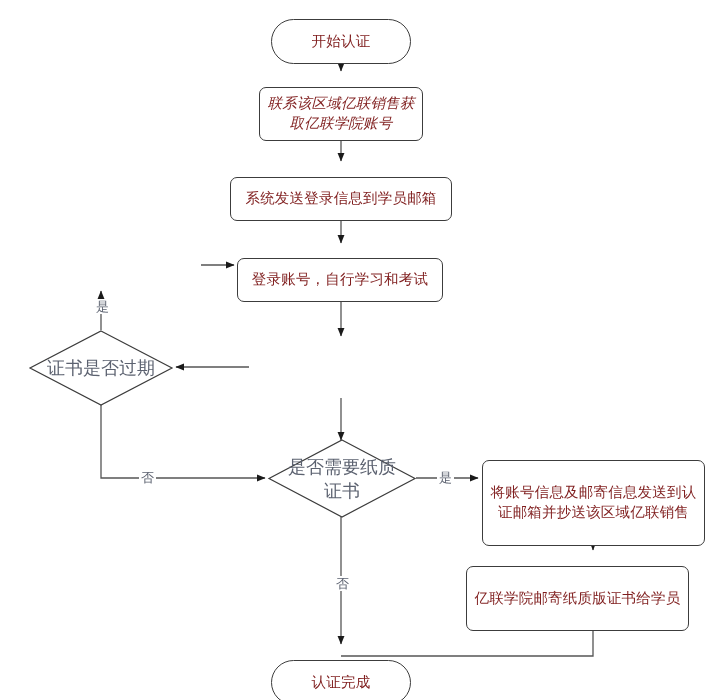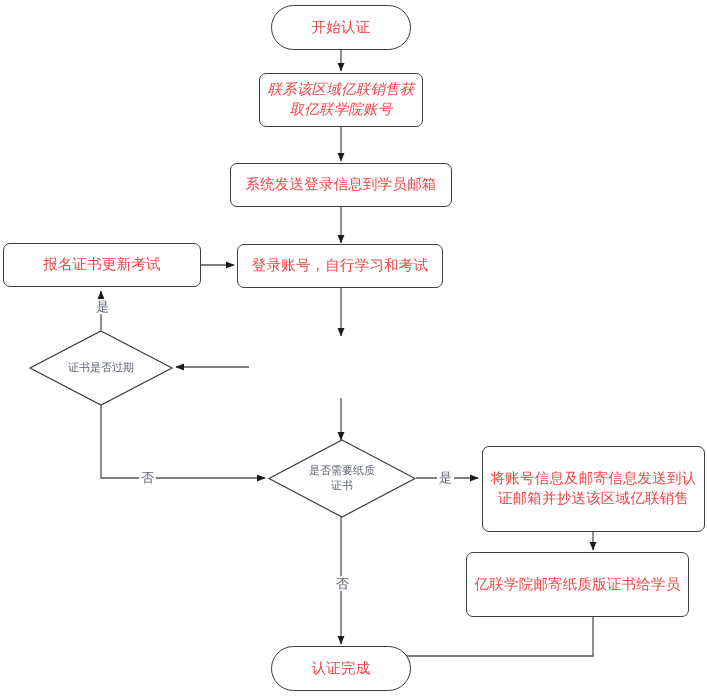--- a/index.html
+++ b/index.html
@@ -25,28 +25,29 @@
     width: 707px;
     height: 700px;
   }
   .node {
     position: absolute;
     box-sizing: border-box;
     display: flex;
     align-items: center;
     justify-content: center;
     text-align: center;
-    color: #ef4444;
+    color: #7f1d1d;
     font-size: 14.5px;
     line-height: 1.35;
     letter-spacing: 0.2px;
     background: #ffffff;
     border: 1px solid #3c3c3c;
     z-index: 3;
     padding: 2px 6px;
+    margin-top: 14px;
   }
   .node.terminator {
     border-radius: 26px;
   }
   .node.process {
     border-radius: 7px;
   }
   .node-label {
     display: block;
     width: 100%;
@@ -66,21 +67,21 @@
     position: absolute;
     left: 0;
     top: 0;
     width: 100%;
     height: 100%;
     display: flex;
     align-items: center;
     justify-content: center;
     text-align: center;
     color: #5c6270;
-    font-size: 11px;
+    font-size: 18px;
     line-height: 1.3;
     white-space: pre-line;
     pointer-events: none;
   }
   .edge-label {
     position: absolute;
     color: #5c6270;
     font-size: 13px;
     line-height: 1;
     background: #ffffff;
@@ -140,23 +141,20 @@
   </div>
 
   <div class="node process" style="left:237px; top:244px; width:206px; height:44px;">
     <span class="node-label">登录账号，自行学习和考试</span>
   </div>
 
   <div class="node process" style="left:230px; top:163px; width:222px; height:44px;">
     <span class="node-label">系统发送登录信息到学员邮箱</span>
   </div>
 
-  <div class="node process" style="left:3px; top:243px; width:198px; height:44px;">
-    <span class="node-label">报名证书更新考试</span>
-  </div>
 
 
   <div class="diamond-wrap" style="left:29px; top:330px; width:144px; height:76px;">
     <svg width="144" height="76" viewBox="0 0 144 76" xmlns="http://www.w3.org/2000/svg">
       <polygon points="72,1 143,38 72,75 1,38" fill="#ffffff" stroke="#3c3c3c" stroke-width="1.2"></polygon>
     </svg>
     <span class="diamond-label">证书是否过期</span>
   </div>
 
   <div class="diamond-wrap" style="left:268px; top:439px; width:148px; height:79px;">

